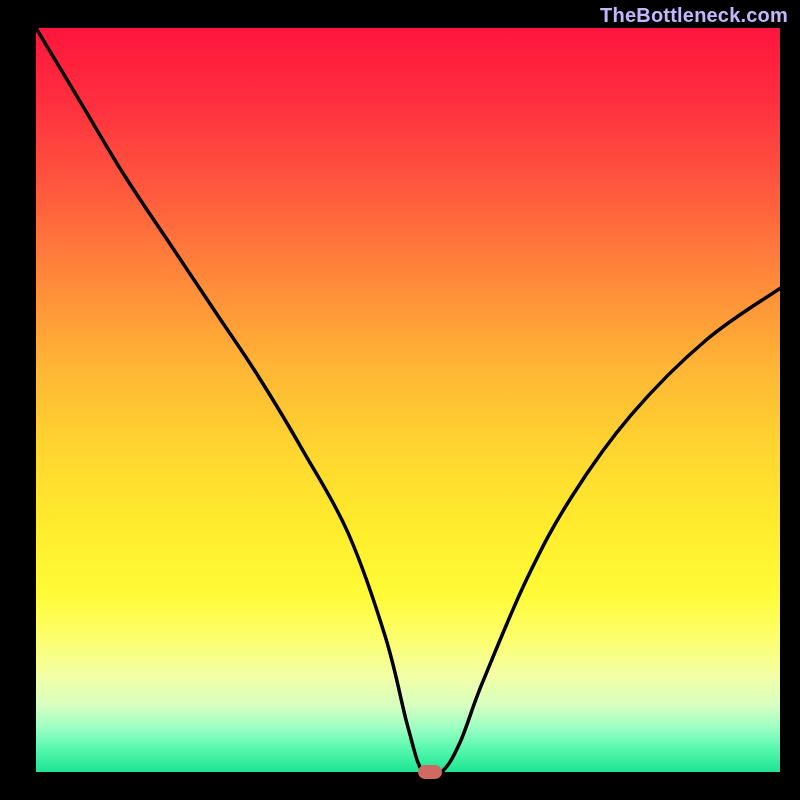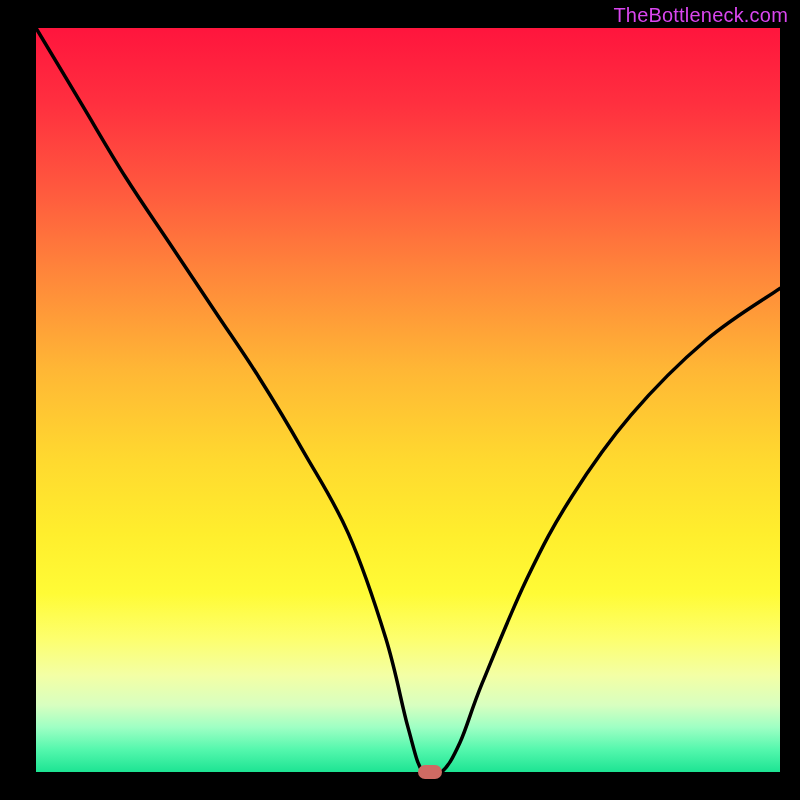--- a/index.html
+++ b/index.html
@@ -14,23 +14,23 @@
   .stage {
     position: relative;
     width: 800px;
     height: 800px;
     background: #000;
   }
   .watermark {
     position: absolute;
     top: 4px;
     right: 12px;
-    color: #d946ef;
+    color: #c4b5fd;
     font-size: 20px;
-    font-weight: 400;
+    font-weight: 700;
     letter-spacing: 0.2px;
     z-index: 10;
   }
   .plot {
     position: absolute;
     left: 36px;
     top: 28px;
     width: 744px;
     height: 744px;
     background: linear-gradient(

